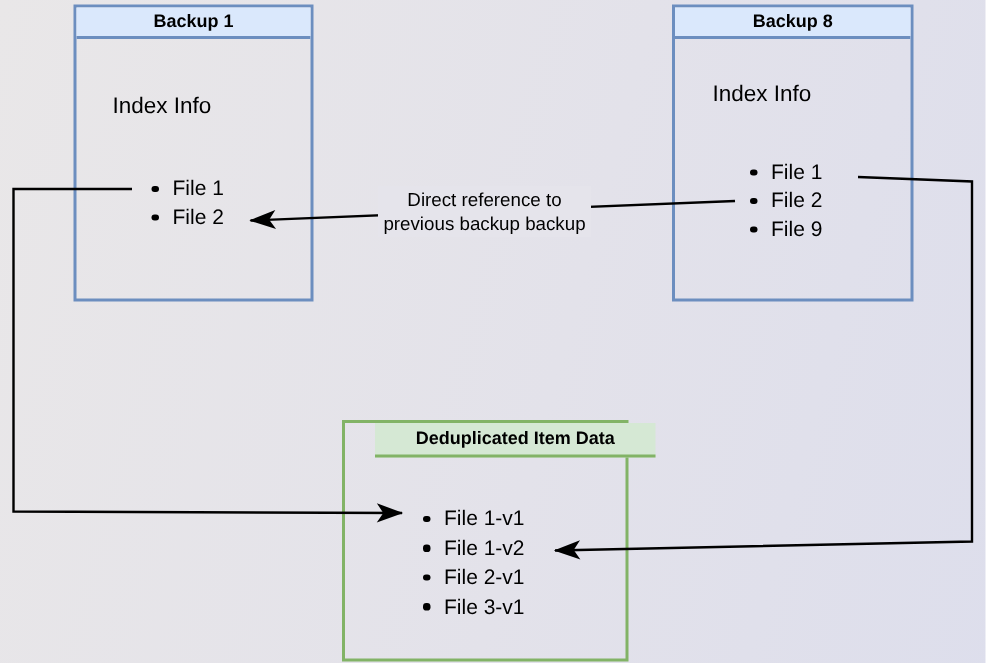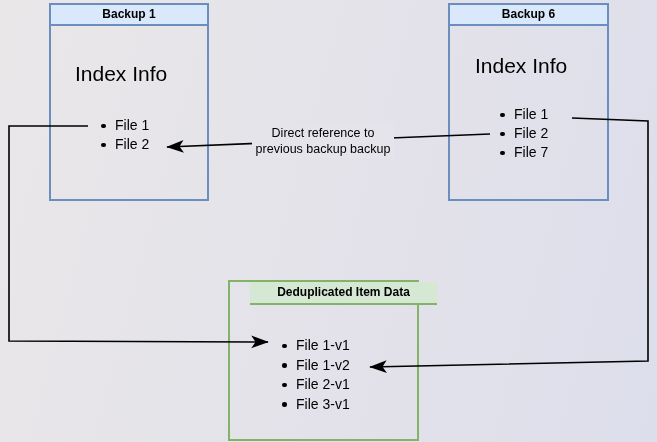--- a/index.html
+++ b/index.html
@@ -31,21 +31,21 @@
   }
   .blue  .node-header { background: var(--blue-fill);  border-bottom: 2px solid var(--blue-border);  height: 21px; line-height: 19px; }
   .green .node-header { background: var(--green-fill); border-bottom: 2px solid var(--green-border); height: 23px; line-height: 21px; margin-left: 20px; }
 
   #backup1 { left: 49px;  top: 3px;   width: 160px; height: 198px; }
   #backup2 { left: 448px; top: 3px;   width: 161px; height: 198px; }
   #dedup   { left: 228px; top: 280px; width: 191px; height: 161px; }
 
   .index-info {
     position: absolute;
-    font-size: 21px;
+    font-size: 15px;
     white-space: nowrap;
   }
   #backup1-indexinfo { left: 75px;  top: 62px; }
   #backup2-indexinfo { left: 475px; top: 54px; }
 
   ul.file-list {
     position: absolute;
     margin: 0; padding: 0;
     list-style: none;
     font-size: 14px;
@@ -93,27 +93,27 @@
   <div class="node blue" id="backup1">
     <div class="node-header">Backup 1</div>
   </div>
   <div class="index-info" id="backup1-indexinfo">Index Info</div>
   <ul class="file-list" id="backup1-files">
     <li>File 1</li>
     <li>File 2</li>
   </ul>
 
   <div class="node blue" id="backup2">
-    <div class="node-header">Backup 6</div>
+    <div class="node-header">Backup 8</div>
   </div>
   <div class="index-info" id="backup2-indexinfo">Index Info</div>
   <ul class="file-list" id="backup2-files">
     <li>File 1</li>
     <li>File 2</li>
-    <li>File 7</li>
+    <li>File 9</li>
   </ul>
 
   <div class="node green" id="dedup">
     <div class="node-header">Deduplicated Item Data</div>
   </div>
   <ul class="file-list" id="dedup-files">
     <li>File 1-v1</li>
     <li>File 1-v2</li>
     <li>File 2-v1</li>
     <li>File 3-v1</li>

